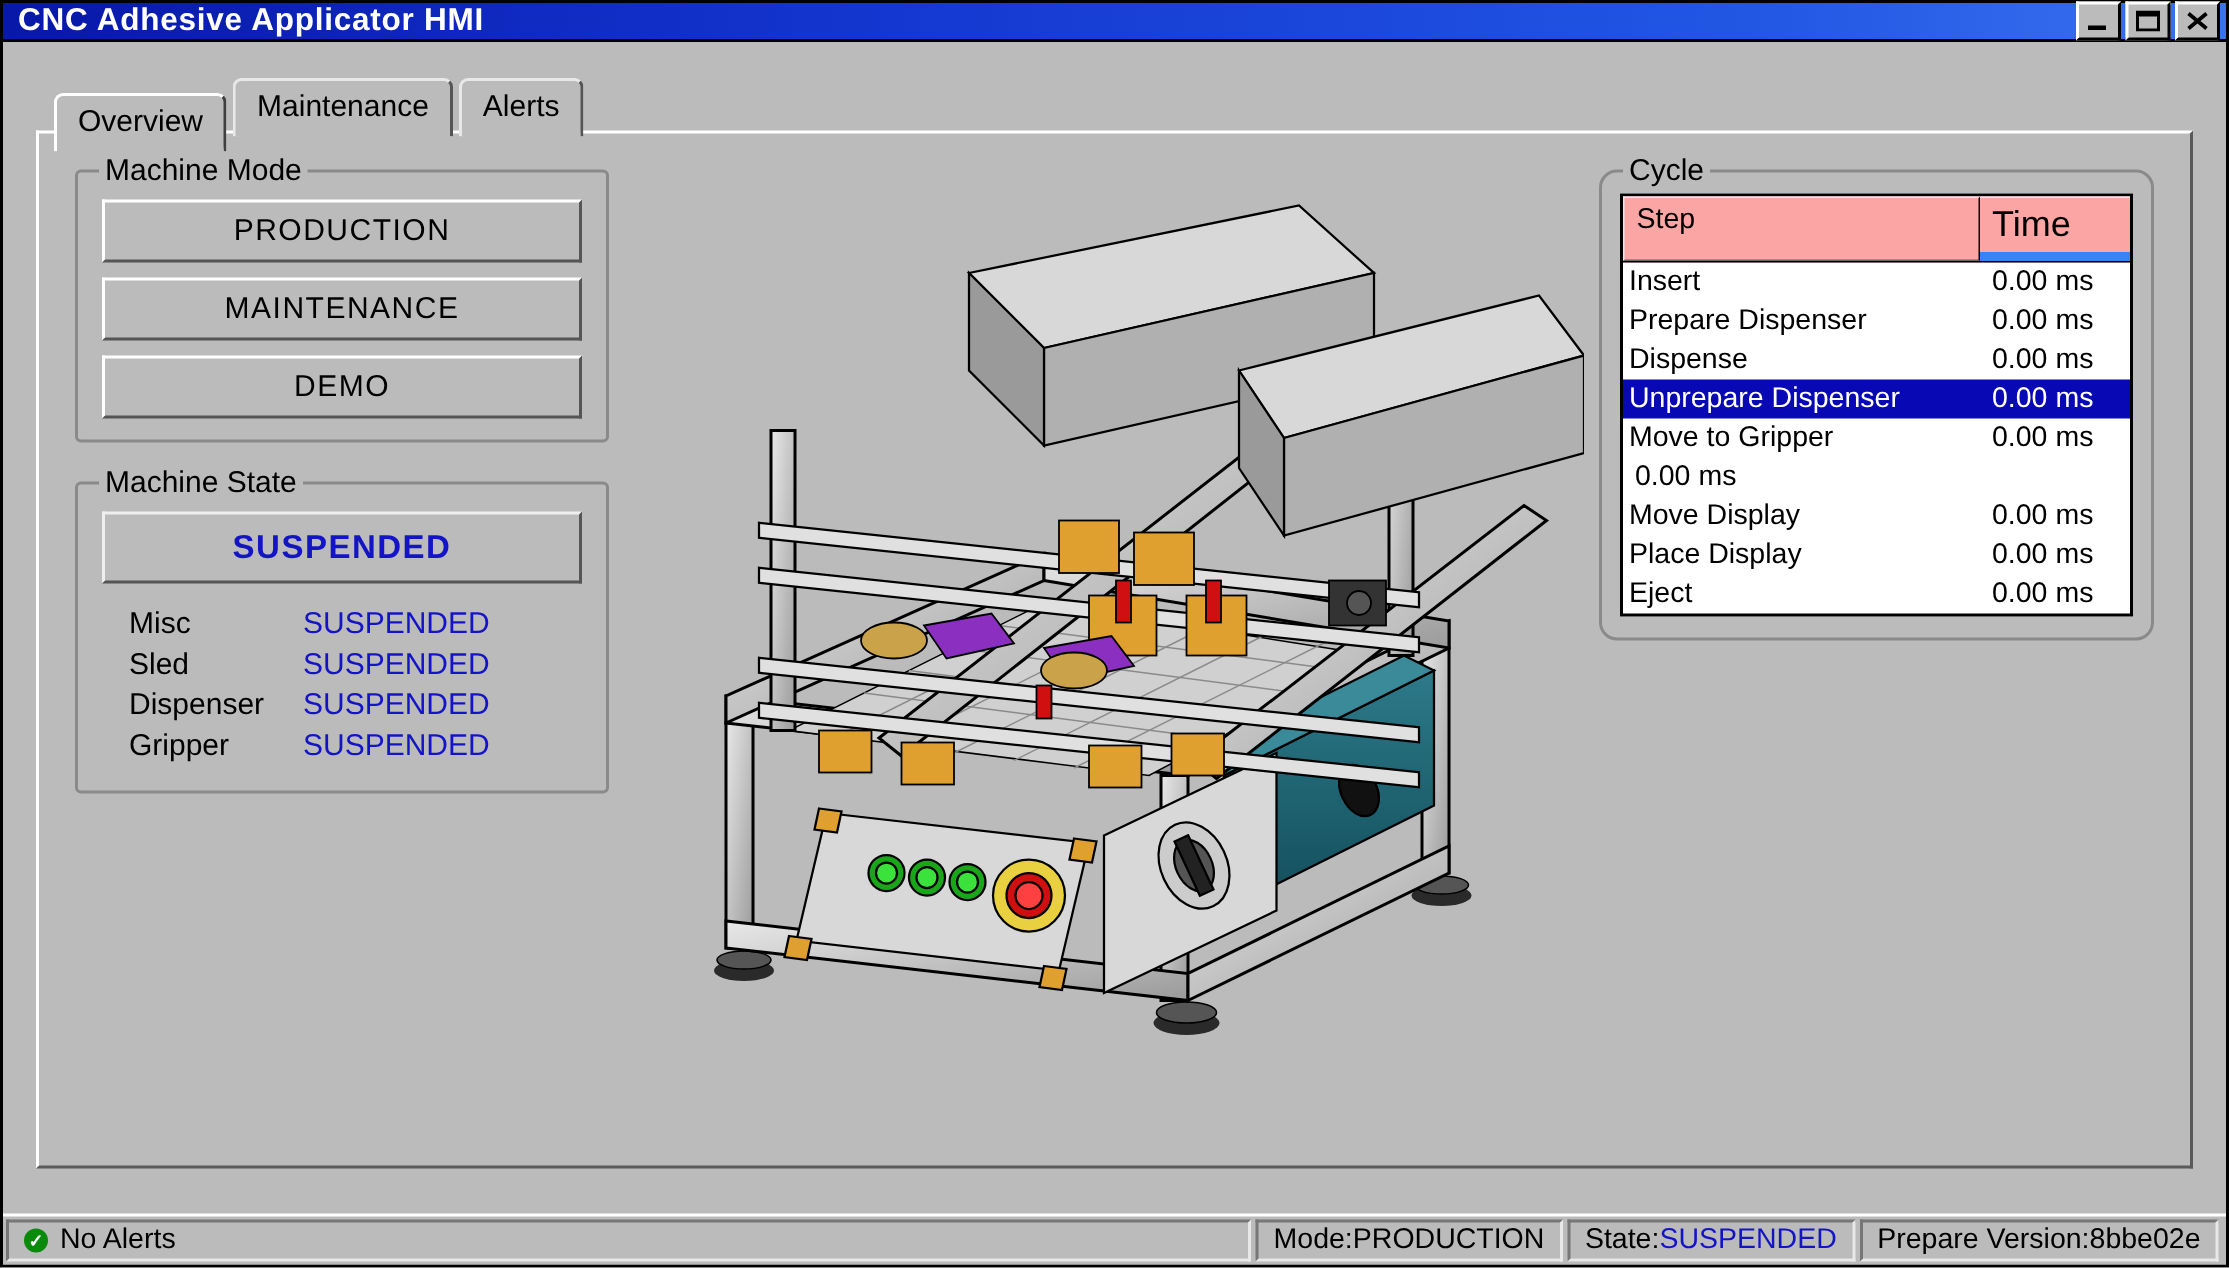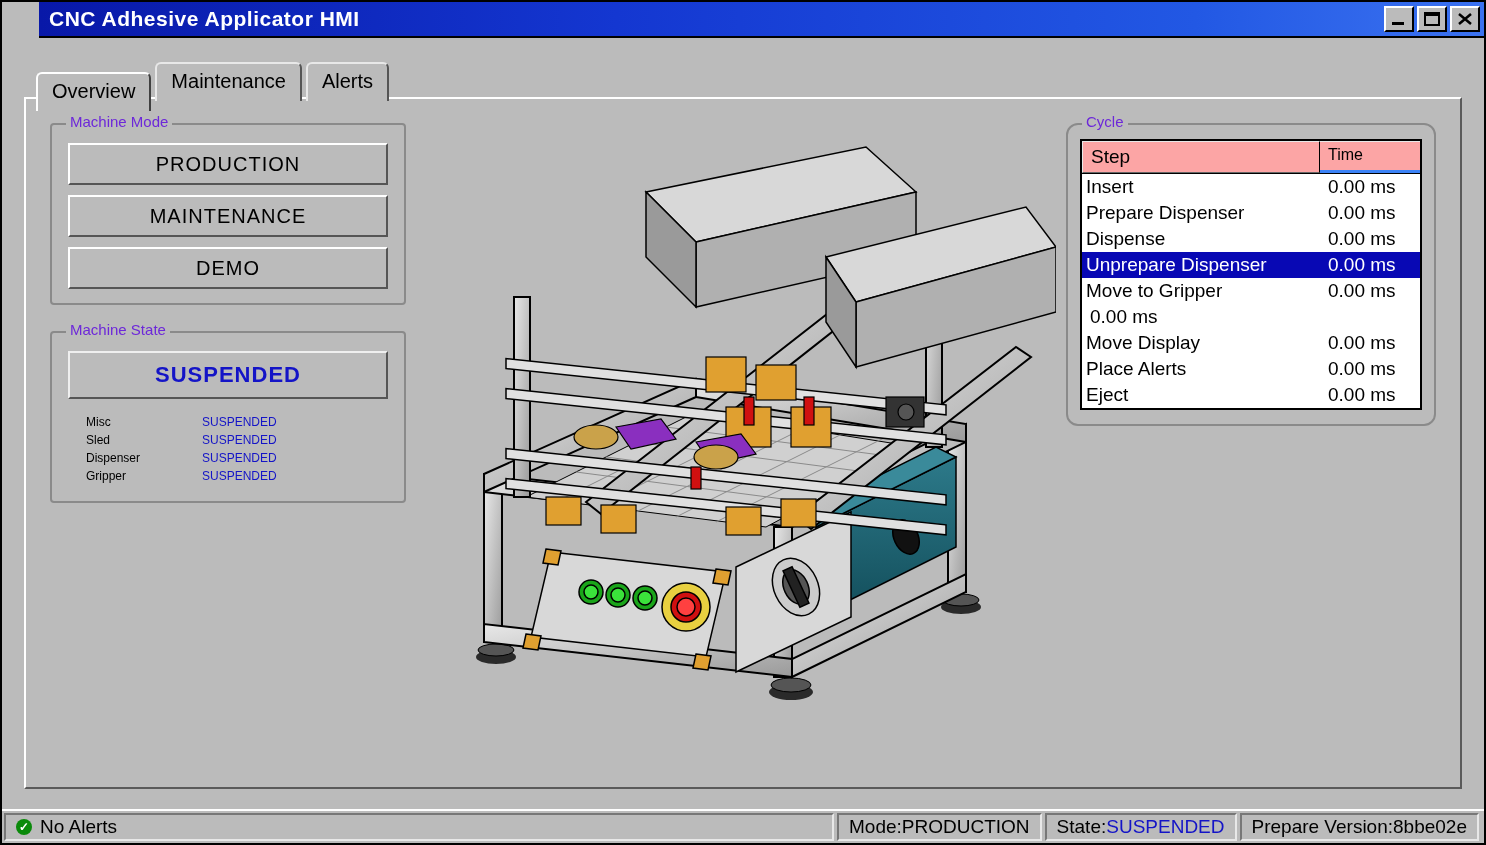--- a/index.html
+++ b/index.html
@@ -15,28 +15,27 @@
   }
   .window {
     width: 1486px;
     height: 845px;
     background: #bbbbbb;
     border: 2px solid #000;
     display: flex;
     flex-direction: column;
   }
   .titlebar {
-    height: 36px;
+    height: 26px;
     background: linear-gradient(to right, #0818a8 0%, #1437d1 40%, #2258e4 80%, #3b72f0 100%);
     display: flex;
     align-items: center;
     padding: 0 4px 0 10px;
     color: #fff;
     border-bottom: 2px solid #000;
-    margin-left: 37px;
   }
   .titlebar .title {
     font-family: Arial, sans-serif;
     font-weight: bold;
     font-size: 21px;
     letter-spacing: 0.5px;
     flex: 1;
     white-space: nowrap;
   }
   .winbtns { display: flex; gap: 3px; }
@@ -115,22 +114,22 @@
     padding: 18px 16px 14px 16px;
     position: relative;
     background: #bbbbbb;
   }
   .group > .legend {
     position: absolute;
     top: -12px;
     left: 14px;
     background: #bbbbbb;
     padding: 0 4px;
-    font-size: 15px;
-    color:#6d28d9;
+    font-size: 20px;
+    color:#000000;
   }
 
   .left-col { width: 356px; display:flex; flex-direction:column; gap:26px; }
   .mode-group { }
   .modebtn {
     display:block;
     width: 100%;
     height: 42px;
     margin-bottom: 10px;
     background:#bbbbbb;
@@ -157,21 +156,21 @@
     border-right:2px solid #555;
     border-bottom:2px solid #555;
     font-size:22px;
     font-weight:bold;
     letter-spacing:1px;
     color:#1414c7;
     text-align:center;
     line-height:44px;
     margin-bottom:16px;
   }
-  .state-row { display:flex; font-size:12px; margin:4px 0 4px 18px;}
+  .state-row { display:flex; font-size:20px; margin:4px 0 4px 18px;}
   .state-row .lbl{ width:116px; color:#000;}
   .state-row .val{ color:#1414c7; }
 
   
   .center { flex:1; position:relative; }
   .center svg { position:absolute; top:-26px; left:-40px; }
 
   
   .right-col { width: 370px; }
   .cycle-group{ padding:14px 12px 14px 12px;border-radius:12px;}
@@ -189,22 +188,22 @@
     flex:1; padding:4px 8px;
     border-right:1px solid #000;
     border-top:1px solid #e8e8e8;
     border-left:1px solid #e8e8e8;
     border-bottom:1px solid #666;
     font-size:19px;
   }
   .ct-head .c2{
     width:100px; padding:4px 8px;
     border-top:1px solid #e8e8e8;
-    border-bottom:3px solid #3b82f6;
-    font-size:16px;
+    border-bottom:6px solid #3b82f6;
+    font-size:24px;
   }
   .ct-row{display:flex; font-size:19px;}
   .ct-row .c1{flex:1; padding:2px 4px;}
   .ct-row .c2{width:100px; padding:2px 8px; text-align:left;}
   .ct-row.sel{ background:#0808b4; color:#fff; }
 
   
   .statusbar{
     height:34px;
     border-top:2px solid #fff;
@@ -487,21 +486,21 @@
                 <div class="c2">0.00 ms</div>
               </div>
             <div class="ct-row">
                 <div class="c2">0.00 ms</div>
               </div>
             <div class="ct-row">
                 <div class="c1">Move Display</div>
                 <div class="c2">0.00 ms</div>
               </div>
             <div class="ct-row">
-                <div class="c1">Place Alerts</div>
+                <div class="c1">Place Display</div>
                 <div class="c2">0.00 ms</div>
               </div>
             <div class="ct-row">
                 <div class="c1">Eject</div>
                 <div class="c2">0.00 ms</div>
               </div>
           </div>
         </div>
       </div>
 

